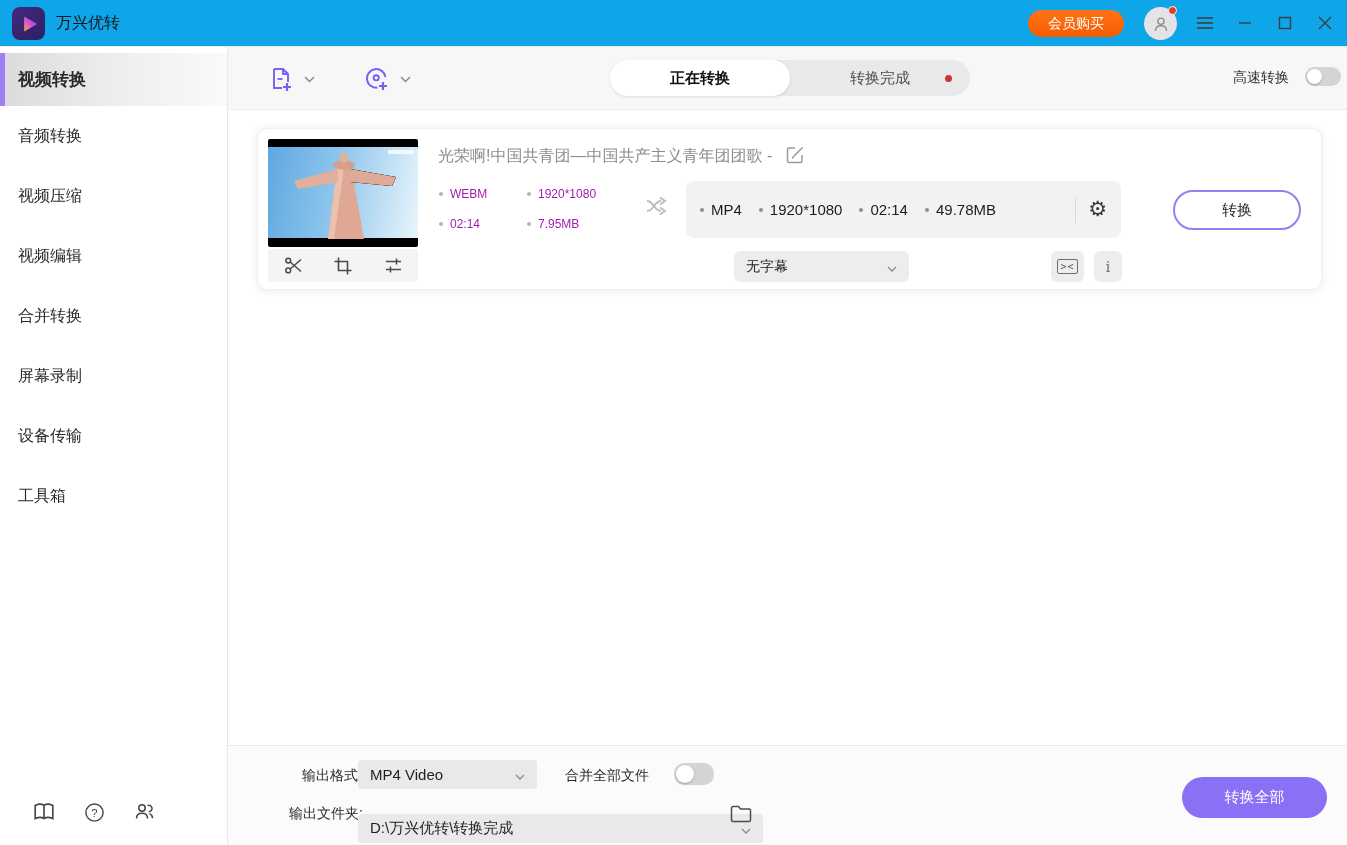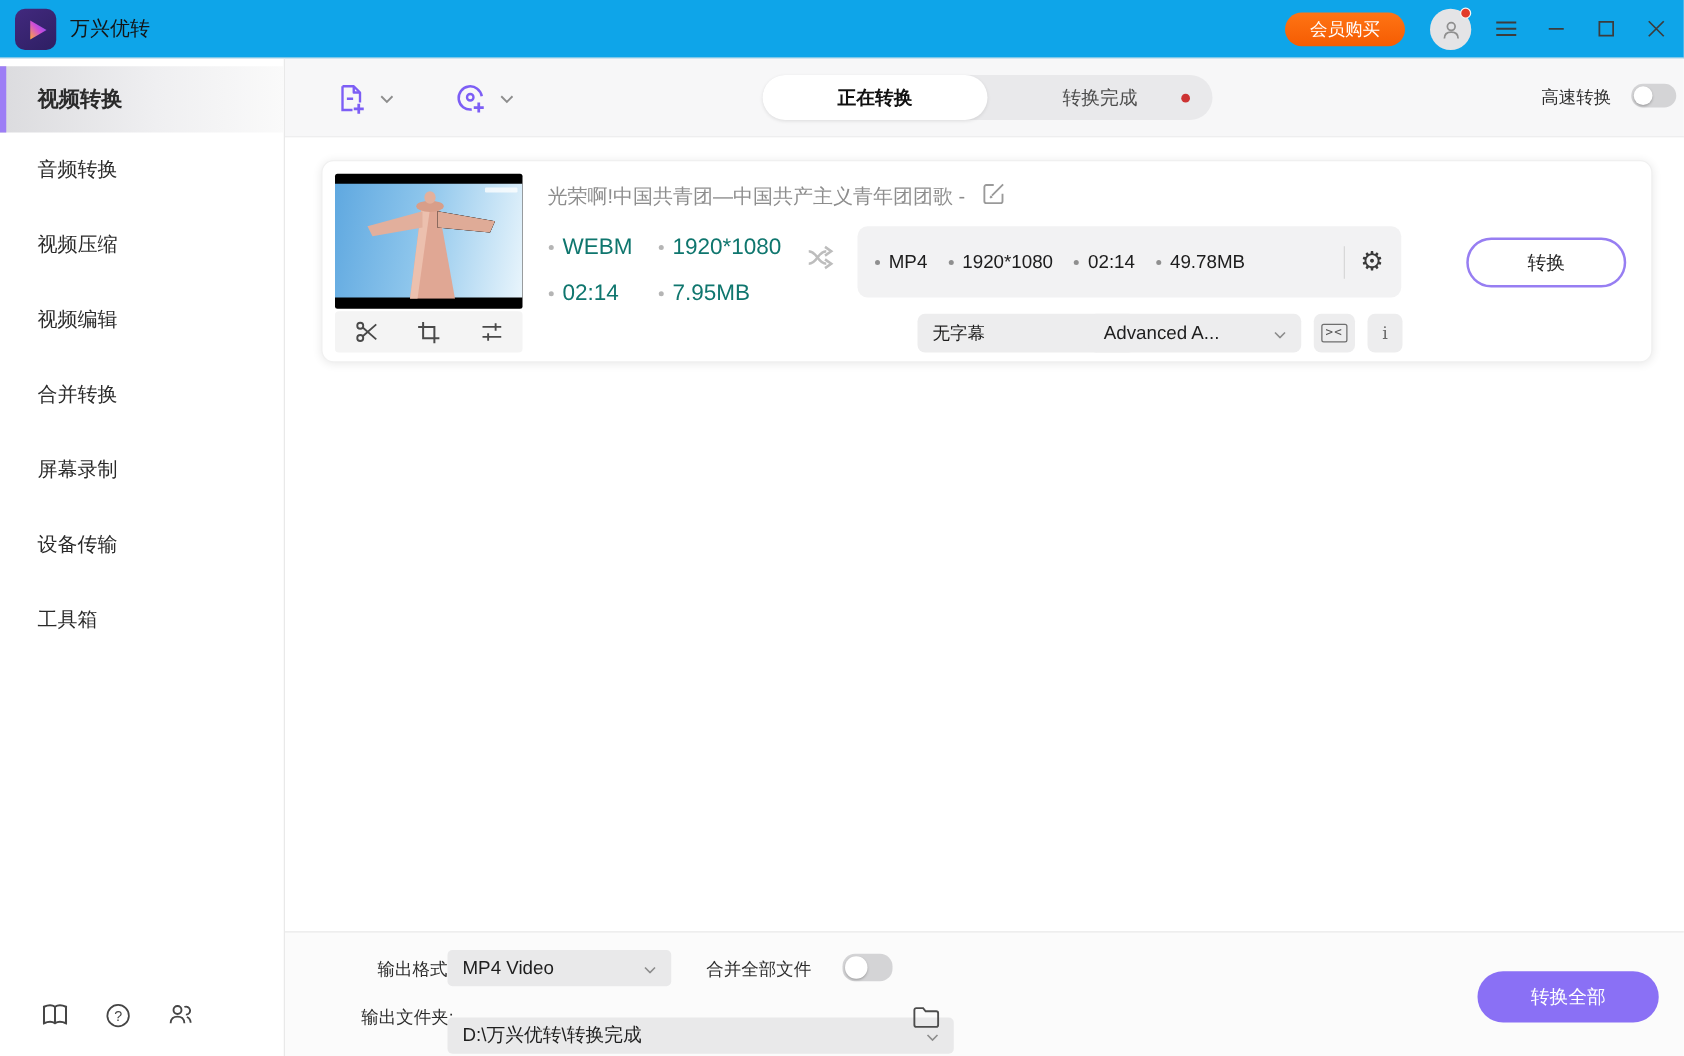--- a/index.html
+++ b/index.html
@@ -19,21 +19,21 @@
     background:#e4e4e6; display:flex; align-items:center; justify-content:center; }
   #avatar-dot { position:absolute; left:1168px; top:6px; width:9px; height:9px; border-radius:50%;
     background:#e23c2b; border:1.5px solid #f8f8f8; }
   .win-btn { position:absolute; top:8px; width:34px; height:30px; display:flex;
     align-items:center; justify-content:center; color:#3c3c3c; cursor:pointer; }
 
   
   #sidebar { position:absolute; left:0; top:47px; width:228px; height:798px;
     background:#fff; border-right:1px solid #e9e9e9; }
   .side-item { position:relative; height:60px; display:flex; align-items:center;
-    padding-left:30px; font-size:16px; color:#2a2a2a; cursor:pointer; }
+    padding-left:18px; font-size:16px; color:#2a2a2a; cursor:pointer; }
   .side-item.active { height:53px; margin-top:6px; font-weight:bold; font-size:17px;
     background:linear-gradient(90deg,#dbdbde 0%,#efeff1 55%,#fafafa 100%); }
   .side-item.active::before { content:""; position:absolute; left:0; top:0; bottom:0; width:5px;
     background:#9d7ef5; }
   #side-footer { position:absolute; left:0; bottom:16px; width:228px; height:30px; }
   .foot-ico { position:absolute; top:0; width:26px; height:26px; display:flex;
     align-items:center; justify-content:center; cursor:pointer; }
 
   
   #toolbar { position:absolute; left:228px; top:47px; width:1119px; height:63px;
@@ -65,21 +65,21 @@
   #thumb-sky { position:absolute; left:0; top:8px; right:0; bottom:9px;
     background:linear-gradient(100deg,#5fa8e0 0%,#8ec6ec 45%,#e9f5fc 100%); }
   #thumb-mark { position:absolute; right:4px; top:11px; width:26px; height:4px;
     background:rgba(255,255,255,.75); border-radius:1px; }
   #thumb-tools { position:absolute; left:10px; top:120px; width:150px; height:33px;
     background:#f4f4f4; border-radius:3px; display:flex; align-items:center; justify-content:space-around; }
   .thumb-tool { width:26px; height:26px; display:flex; align-items:center; justify-content:center; cursor:pointer; }
   #task-title { position:absolute; left:180px; top:16px; font-size:16px; color:#8d8d8d;
     display:flex; align-items:center; gap:14px; white-space:nowrap; }
   #src-grid { position:absolute; left:181px; top:58px; display:grid;
-    grid-template-columns:88px auto; grid-row-gap:16px; font-size:18px; color:#0f766e; }
+    grid-template-columns:88px auto; grid-row-gap:16px; font-size:12px; color:#a21caf; }
   .meta { display:flex; align-items:center; gap:7px; white-space:nowrap; }
   .dot { width:4px; height:4px; border-radius:50%; background:#b5b5b5; flex:none; }
   #shuffle { position:absolute; left:386px; top:64px; }
   #target-box { position:absolute; left:428px; top:52px; width:435px; height:57px;
     background:#f2f2f3; border-radius:8px; display:flex; align-items:center; padding:0 14px;
     font-size:15px; color:#1d1d1d; font-weight:500; }
   #target-box .meta { margin-right:17px; }
   #target-box .dot { background:#8f8f8f; }
   #target-sep { width:1px; height:26px; background:#d8d8d8; margin:0 12px 0 auto; }
   #gear-btn { font-family:"DejaVu Sans",sans-serif; font-size:21px; color:#3a3a3a; cursor:pointer; line-height:1; }
@@ -335,26 +335,20 @@
       <div id="target-sep"></div>
       <div id="gear-btn">⚙</div>
     </div>
 
     <div id="sub-drop" class="drop">
       <span>无字幕</span>
       <span class="chev"><svg width="10" height="6" viewBox="0 0 10 6">
             <path d="M1 1 L5 5 L9 1" fill="none" stroke="#8d8d8d" stroke-width="1.3"></path>
           </svg></span>
     </div>
-    <div id="audio-drop" class="drop">
-      <span>Advanced A...</span>
-      <span class="chev"><svg width="10" height="6" viewBox="0 0 10 6">
-            <path d="M1 1 L5 5 L9 1" fill="none" stroke="#8d8d8d" stroke-width="1.3"></path>
-          </svg></span>
-    </div>
     <div id="compress-btn" class="mini-btn">
       <span id="compress-glyph">&gt;&lt;</span>
     </div>
     <div id="info-btn" class="mini-btn">
       <span>i</span>
     </div>
 
     <div id="convert-btn">转换</div>
   </div>
 </div>

